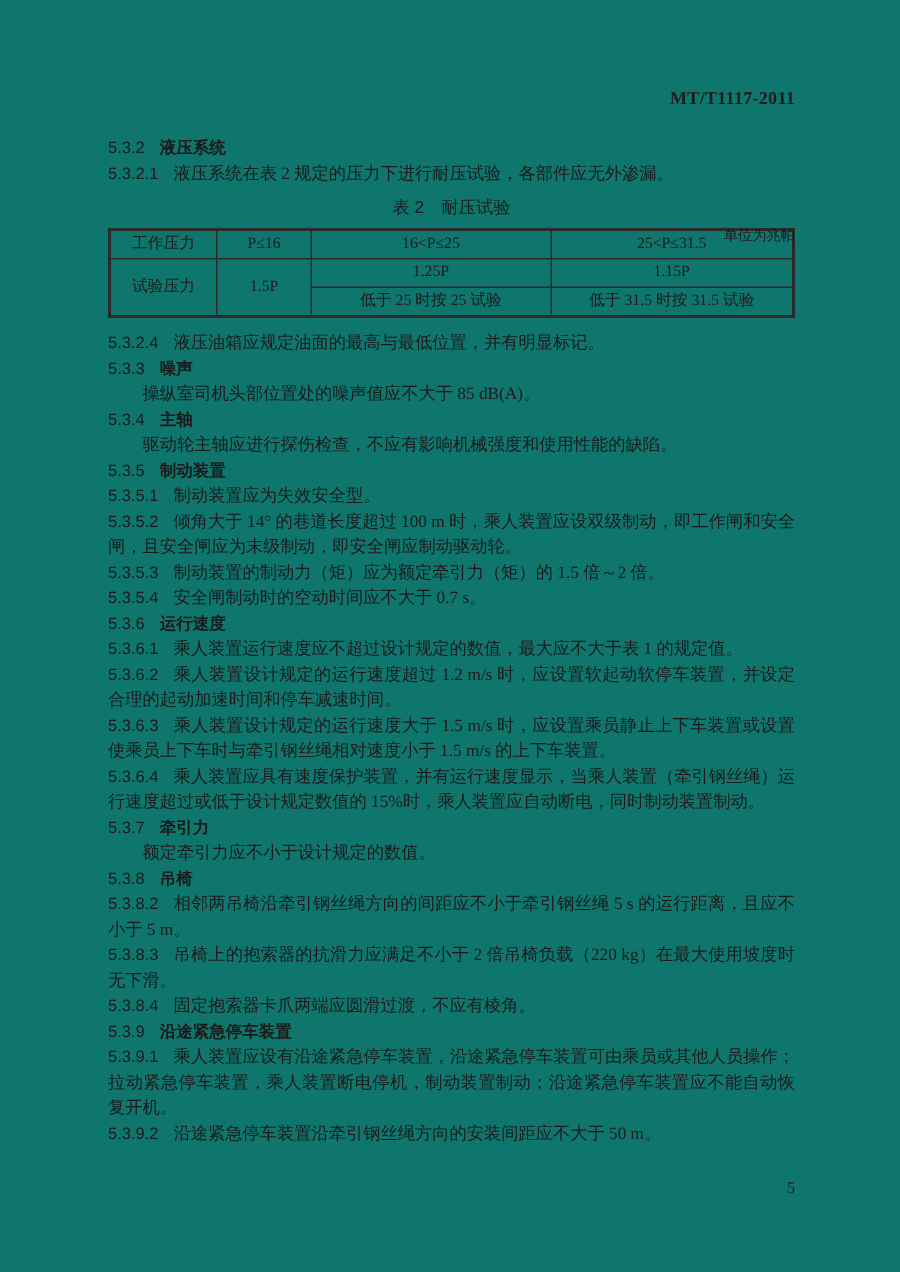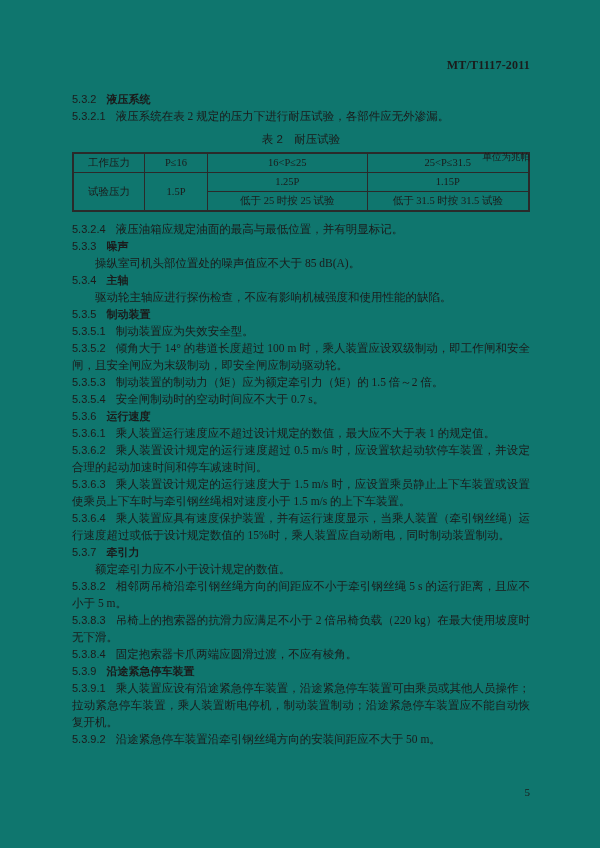--- a/index.html
+++ b/index.html
@@ -172,34 +172,37 @@
       <span class="cnum">5.3.5.4</span><span>安全闸制动时的空动时间应不大于 0.7 s。</span>
     </p>
 
     <p class="clause-heading">
       <span class="cnum">5.3.6</span><span class="ctitle">运行速度</span>
     </p>
     <p class="clause">
       <span class="cnum">5.3.6.1</span><span>乘人装置运行速度应不超过设计规定的数值，最大应不大于表 1 的规定值。</span>
     </p>
     <p class="clause">
-      <span class="cnum">5.3.6.2</span><span>乘人装置设计规定的运行速度超过 0.5 m/s 时，应设置软起动软停车装置，并设定合理的起动加速时间和停车减速时间。</span>
+      <span class="cnum">5.3.6.2</span><span>乘人装置设计规定的运行速度超过 1.2 m/s 时，应设置软起动软停车装置，并设定合理的起动加速时间和停车减速时间。</span>
     </p>
     <p class="clause">
       <span class="cnum">5.3.6.3</span><span>乘人装置设计规定的运行速度大于 1.5 m/s 时，应设置乘员静止上下车装置或设置使乘员上下车时与牵引钢丝绳相对速度小于 1.5 m/s 的上下车装置。</span>
     </p>
     <p class="clause">
       <span class="cnum">5.3.6.4</span><span>乘人装置应具有速度保护装置，并有运行速度显示，当乘人装置（牵引钢丝绳）运行速度超过或低于设计规定数值的 15%时，乘人装置应自动断电，同时制动装置制动。</span>
     </p>
 
     <p class="clause-heading">
       <span class="cnum">5.3.7</span><span class="ctitle">牵引力</span>
     </p>
     <p class="clause-indent">额定牵引力应不小于设计规定的数值。</p>
 
+    <p class="clause-heading">
+      <span class="cnum">5.3.8</span><span class="ctitle">吊椅</span>
+    </p>
     <p class="clause">
       <span class="cnum">5.3.8.2</span><span>相邻两吊椅沿牵引钢丝绳方向的间距应不小于牵引钢丝绳 5 s 的运行距离，且应不小于 5 m。</span>
     </p>
     <p class="clause">
       <span class="cnum">5.3.8.3</span><span>吊椅上的抱索器的抗滑力应满足不小于 2 倍吊椅负载（220 kg）在最大使用坡度时无下滑。</span>
     </p>
     <p class="clause">
       <span class="cnum">5.3.8.4</span><span>固定抱索器卡爪两端应圆滑过渡，不应有棱角。</span>
     </p>
 

